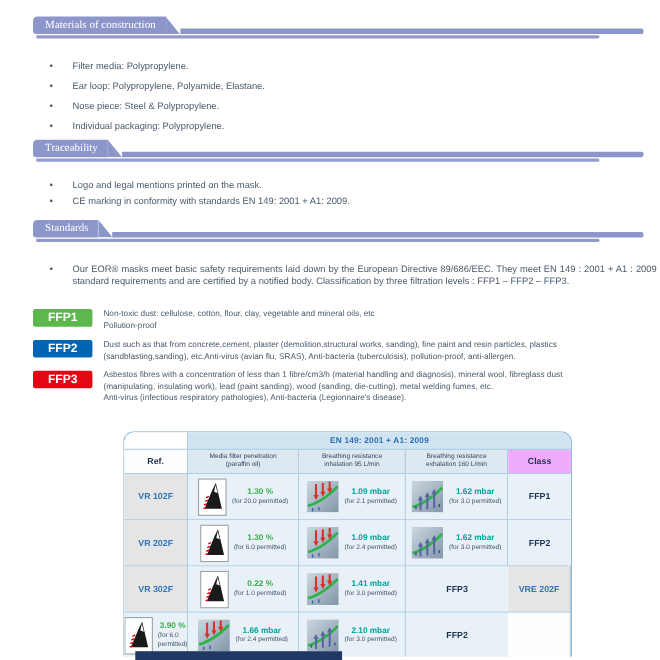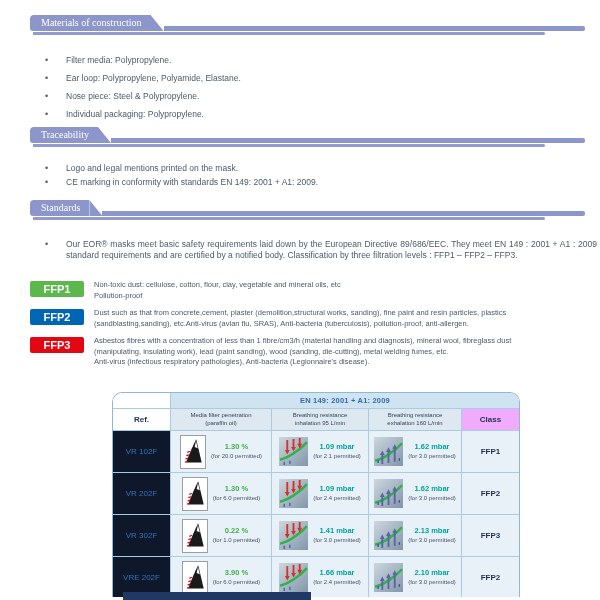--- a/index.html
+++ b/index.html
@@ -51,21 +51,21 @@
   .cell{border-right:1px solid var(--cellBorder);border-bottom:1px solid var(--cellBorder);
     display:flex;align-items:center;justify-content:center;box-sizing:border-box;overflow:hidden;}
   .cell.last{border-right:none;}
   .en-band{grid-column:2/6;background:#cfe3f1;color:#2f6db0;font-weight:bold;font-size:7.5px;
     letter-spacing:.2px;}
   .blank-cell{background:#fff;}
   .hdr{background:#dde8f1;flex-direction:column;font-size:6px;line-height:7.5px;color:#31455c;
     text-align:center;}
   .hdr.main{background:#fdfeff;font-size:8px;font-weight:bold;color:var(--navy);}
   .hdr.classhdr{font-size:8px;font-weight:bold;color:var(--navy);background:#f0abfc;}
-  .ref-cell{background:#0f172a;color:var(--refBlue);font-weight:normal;font-size:8px;}
+  .ref-cell{background:#e5e5e5;color:var(--refBlue);font-weight:bold;font-size:8px;}
   .data-cell{background:#e9f1f8;gap:5px;}
   .class-cell{background:#e9f1f8;color:var(--navy);font-weight:bold;font-size:8px;}
   .val-stack{display:flex;flex-direction:column;align-items:center;line-height:8px;justify-content:space-between;}
   .val{font-size:7.5px;font-weight:bold;}
   .val.green{color:var(--green);}
   .val.teal{color:var(--teal);}
   .note{font-size:6px;color:#44546a;margin-top:1px;}
   .mask-box{width:24px;height:32px;background:#fff;border:1px solid #9aa0a6;flex:none;
     display:flex;align-items:center;justify-content:center;}
   .mask-box svg{width:22px;height:29px;}
@@ -311,31 +311,20 @@
         <span class="res-icon">
             <svg>
               <use href="#sym-inhale"></use>
             </svg>
           </span>
         <span class="val-stack">
             <span class="val teal">1.41 mbar</span>
             <span class="note">(for 3.0 permitted)</span>
           </span>
       </div>
-      <div class="cell data-cell">
-        <span class="res-icon">
-            <svg>
-              <use href="#sym-exhale"></use>
-            </svg>
-          </span>
-        <span class="val-stack">
-            <span class="val teal">2.13 mbar</span>
-            <span class="note">(for 3.0 permitted)</span>
-          </span>
-      </div>
       <div class="cell class-cell last">FFP3</div>
 
       <div class="cell ref-cell">VRE 202F</div>
       <div class="cell data-cell">
         <span class="mask-box">
             <svg>
               <use href="#sym-mask"></use>
             </svg>
           </span>
         <span class="val-stack">

